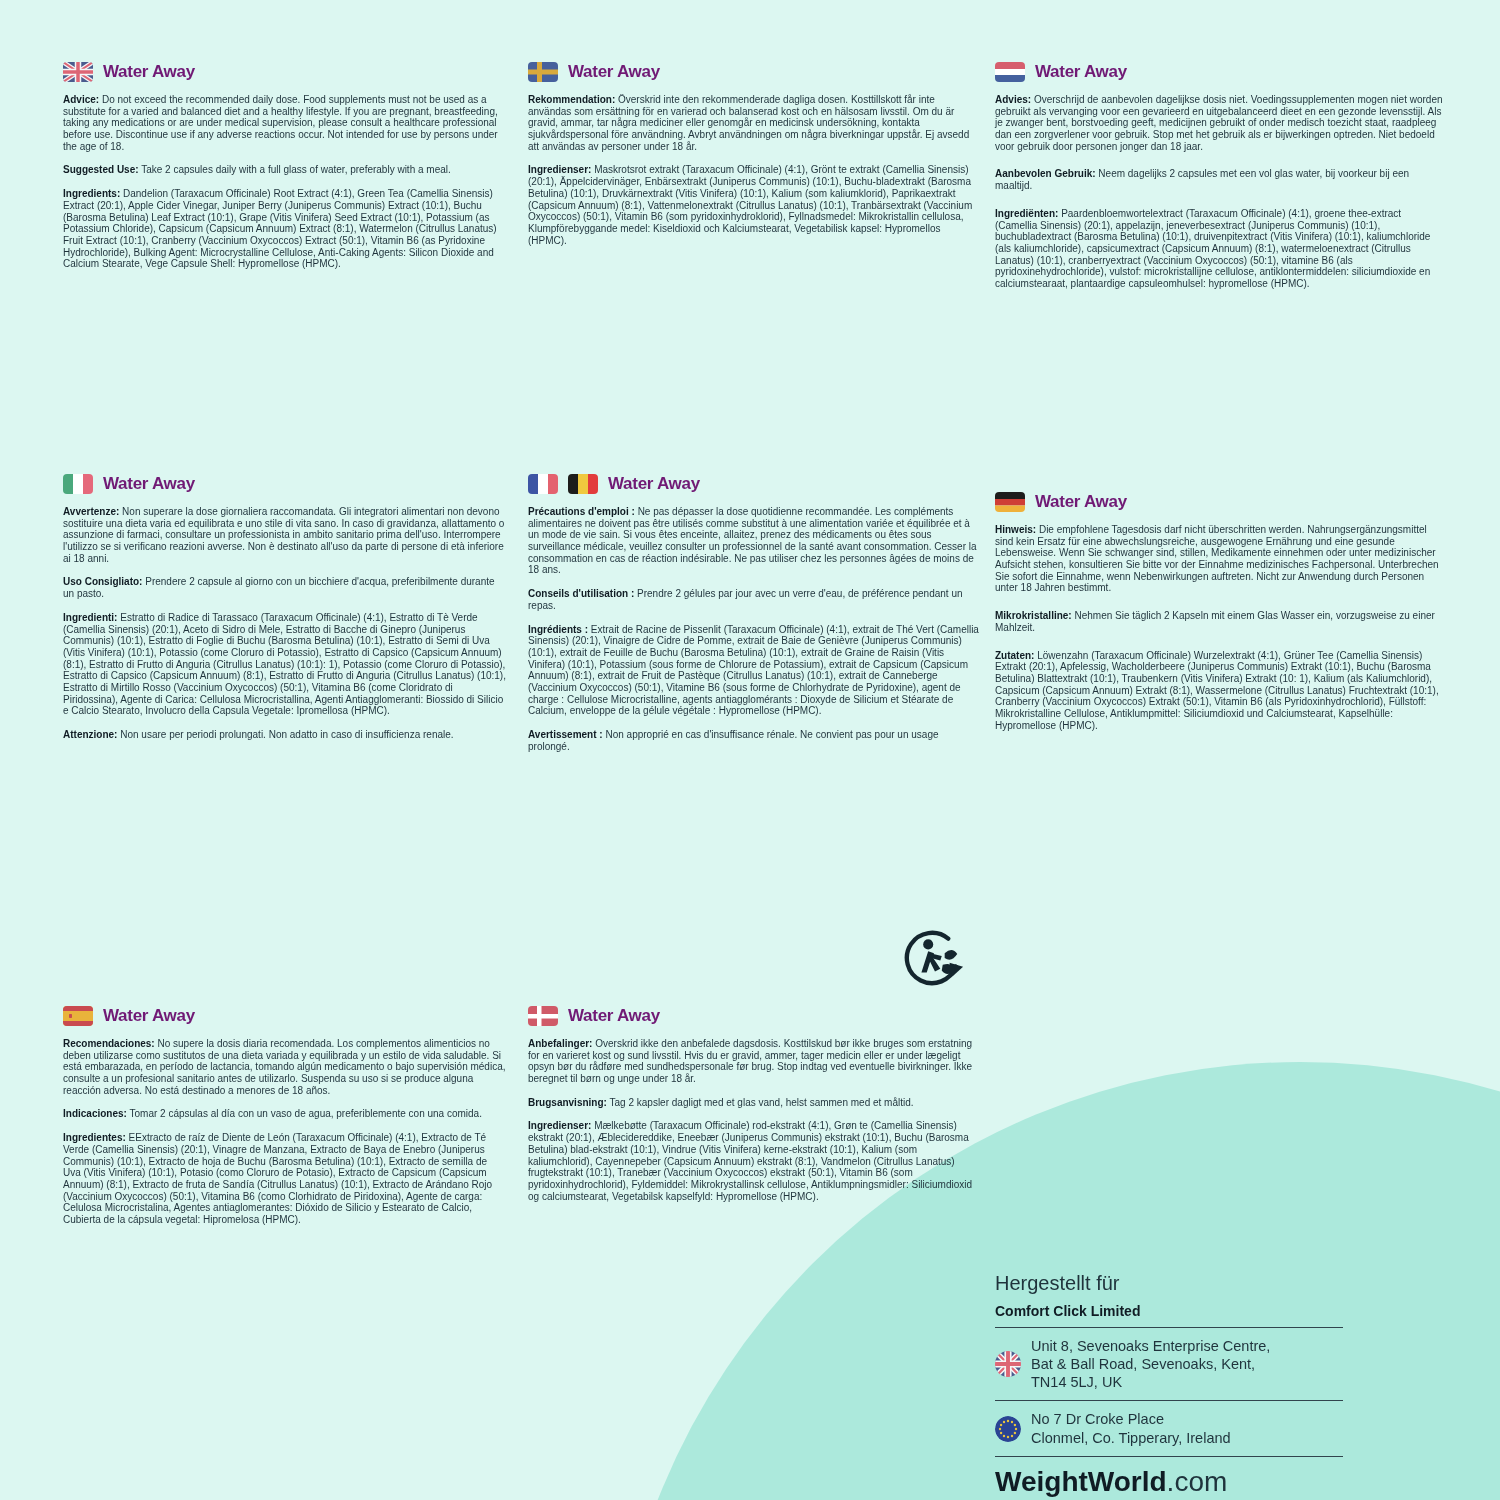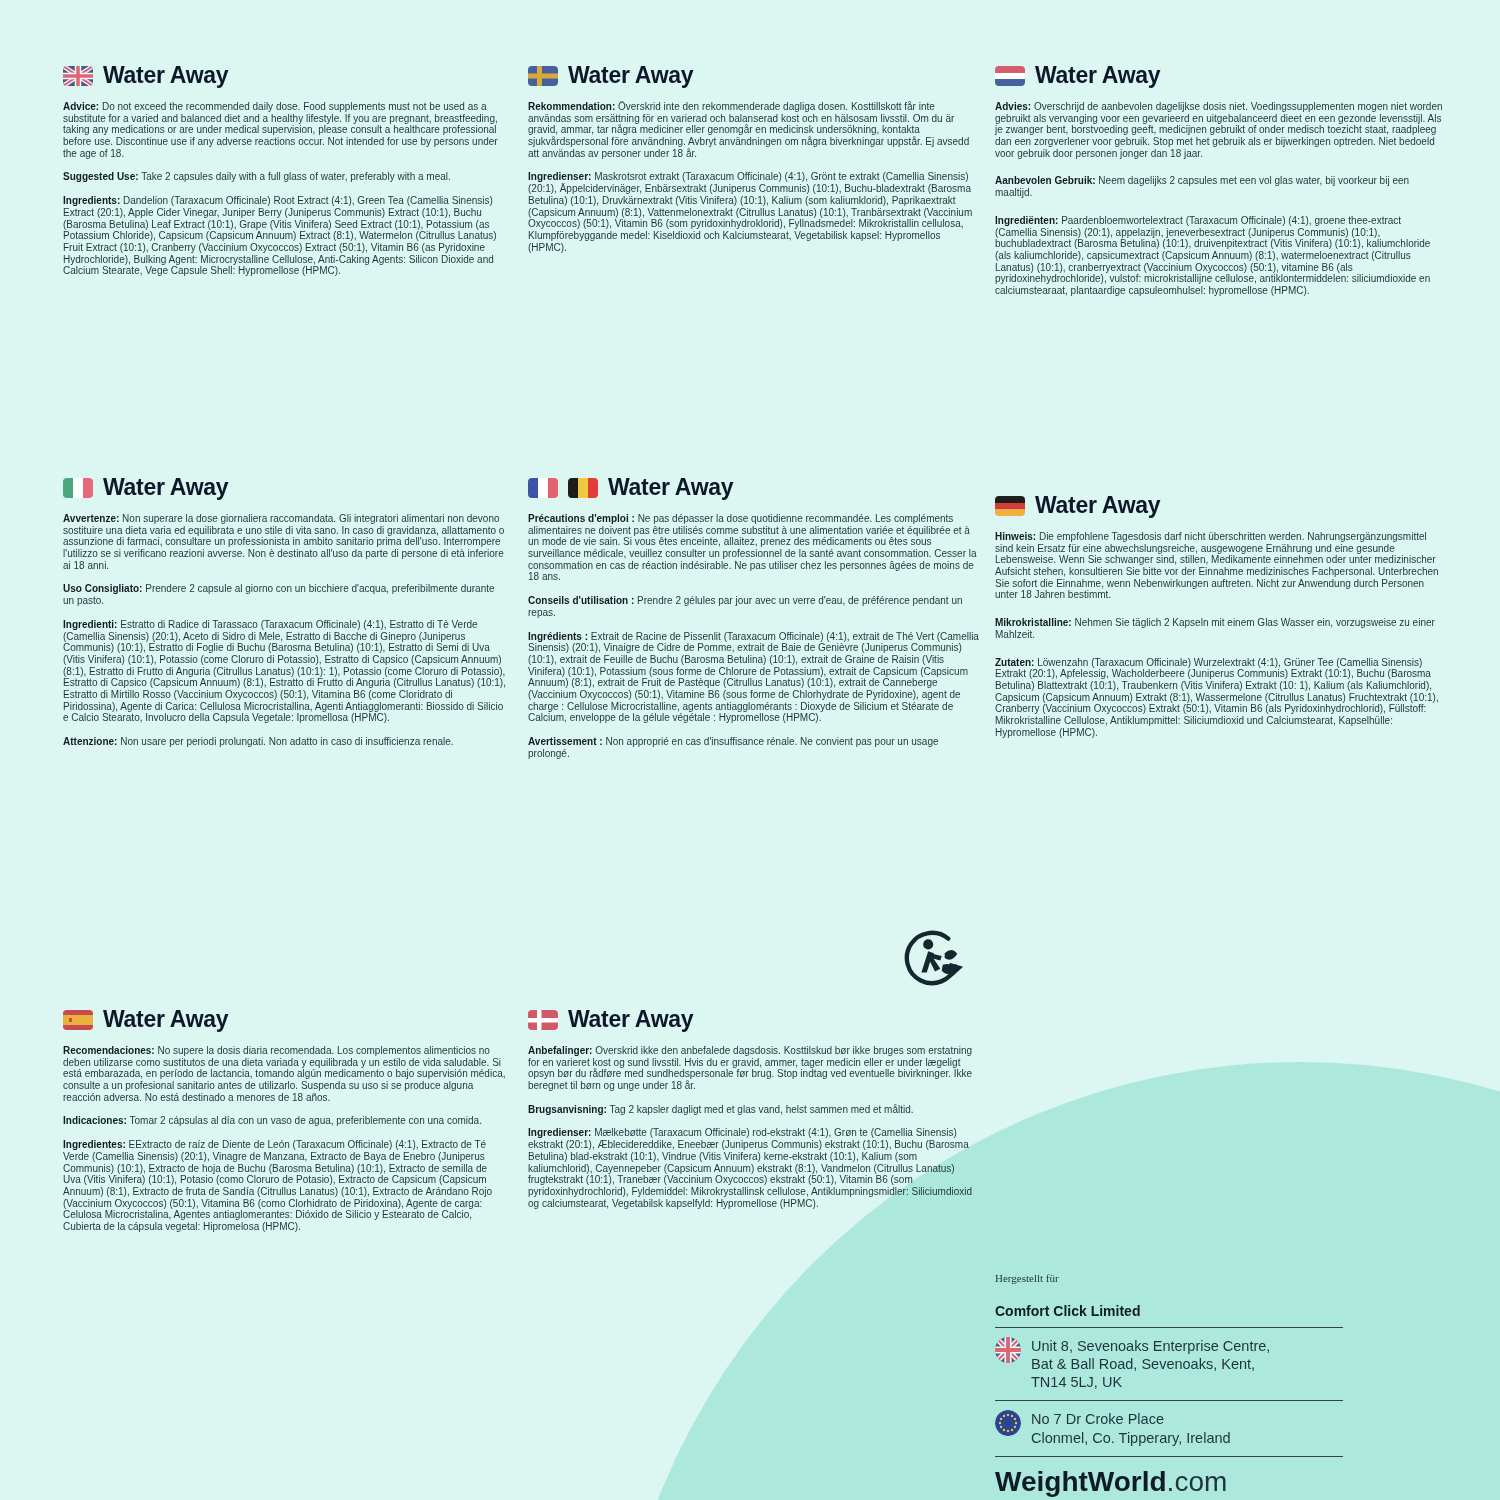--- a/index.html
+++ b/index.html
@@ -14,36 +14,36 @@
   .bg-circle{
     position:absolute;
     left:610px;top:1062px;
     width:1380px;height:1380px;
     border-radius:50%;
     background:#ace9dc;
   }
   .sec{position:absolute;}
   .hd{display:flex;align-items:center;gap:10px;margin-bottom:12px;}
   .hd h2{
-    margin:0;font-size:23px;font-weight:800;color:#0f172a;letter-spacing:-0.3px;
+    margin:0;font-size:17px;font-weight:800;color:#701a75;letter-spacing:-0.3px;
   }
   .flag{
     width:30px;height:20px;border-radius:4px;overflow:hidden;
     display:block;flex:0 0 auto;
   }
   .flag svg{display:block;width:100%;height:100%;}
   .sec p{margin:0 0 12px;font-size:10px;line-height:1.17;}
   .sec.g16 p{margin-bottom:16px;}
   .sec p strong{font-weight:700;color:#101c24;}
   .triman{position:absolute;left:903px;top:926px;width:62px;height:62px;}
   .footer{position:absolute;left:995px;top:1272px;width:348px;font-size:15px;}
-  .f-label{font-size:11px;margin-bottom:19px;font-family:Liberation Serif, serif;}
+  .f-label{font-size:20px;margin-bottom:8px;}
   .f-company{font-size:14px;font-weight:700;color:#101c24;margin-bottom:8px;}
   .f-div{border:none;border-top:1.5px solid #31444d;margin:0;}
-  .f-row{display:flex;gap:10px;padding:9px 0;}
+  .f-row{display:flex;align-items:center;gap:10px;padding:9px 0;}
   .f-roundicon{width:26px;height:26px;border-radius:50%;overflow:hidden;flex:0 0 auto;}
   .f-roundicon svg{display:block;width:100%;height:100%;}
   .f-addr div{font-size:14.5px;line-height:1.25;}
   .f-site{font-size:28px;margin-top:9px;color:#101c24;}
   .f-site .bold{font-weight:800;}
   .f-site .reg{font-weight:400;color:#1f333c;}
 </style>
 </head>
 <body>
 

